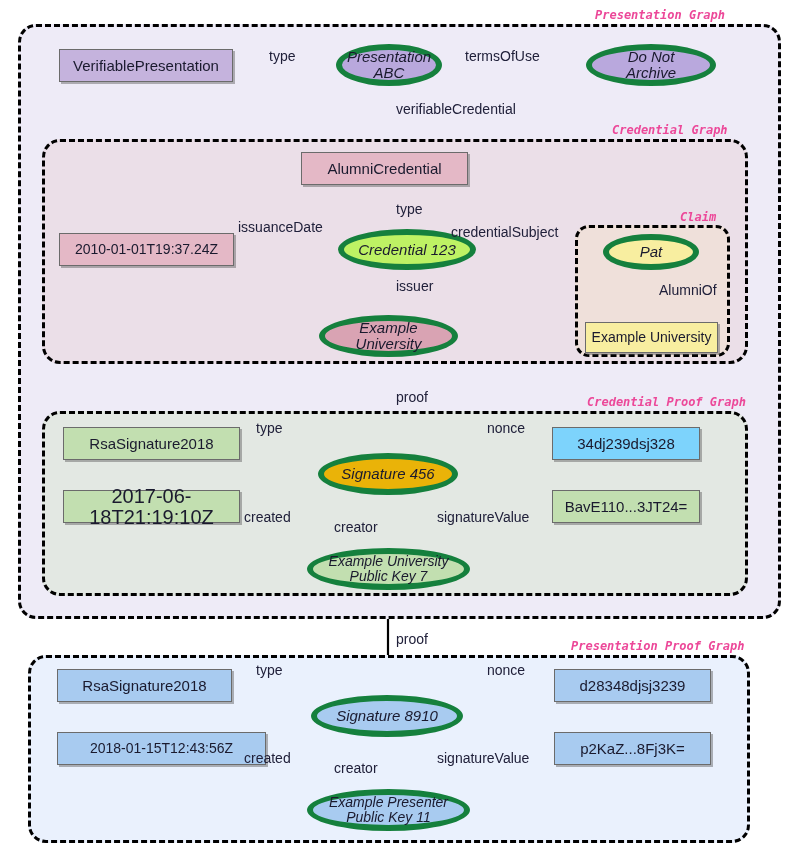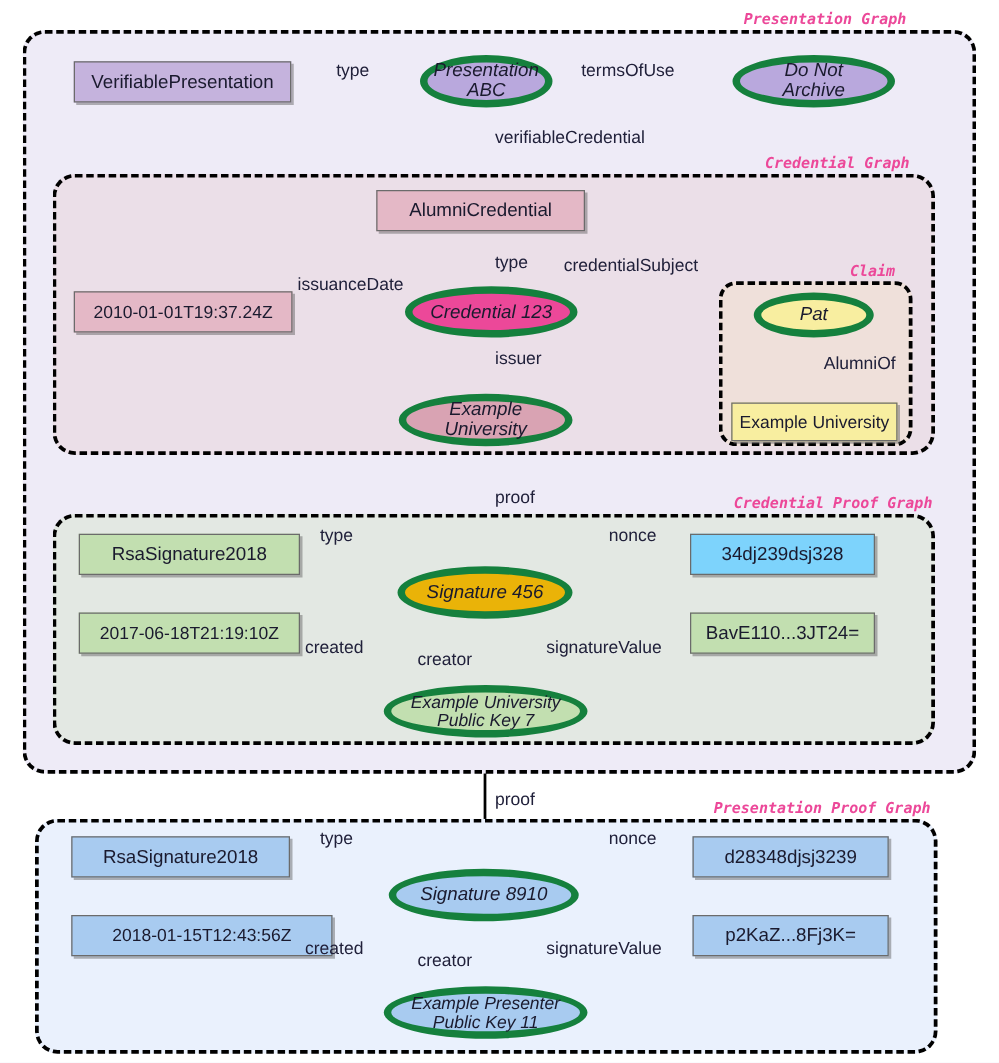--- a/index.html
+++ b/index.html
@@ -121,40 +121,40 @@
 Archive</div>
 
 <div class="edge-label" style="left:269px; top:48px;">type</div>
 <div class="edge-label" style="left:465px; top:48px;">termsOfUse</div>
 <div class="edge-label" style="left:396px; top:101px;">verifiableCredential</div>
 
 <div class="node rect" style="left:301px; top:152px; width:167px; height:33px; background:#e4b8c6;">AlumniCredential</div>
 
 <div class="node rect" style="left:59px; top:233px; width:175px; height:33px; background:#e4b8c6; font-size:14px;">2010-01-01T19:37.24Z</div>
 
-<div class="node ellipse" style="left:324px; top:229px; width:138px; height:41px; background:#ec4899;">Credential 123</div>
+<div class="node ellipse" style="left:338px; top:229px; width:138px; height:41px; background:#bef264;">Credential 123</div>
 
 <div class="node ellipse" style="left:319px; top:315px; width:139px; height:42px; background:#d9a3b3;">Example
 University</div>
 
 <div class="node ellipse" style="left:603px; top:234px; width:96px; height:36px; background:#f8eea0;">Pat</div>
 
 <div class="node rect" style="left:585px; top:322px; width:133px; height:31px; background:#f8eea0; font-size:14px;">Example University</div>
 
 <div class="edge-label" style="left:396px; top:201px;">type</div>
 <div class="edge-label" style="left:238px; top:219px;">issuanceDate</div>
-<div class="edge-label" style="left:451px; top:204px;text-align:right;">credentialSubject</div>
+<div class="edge-label" style="left:451px; top:224px;text-align:right;">credentialSubject</div>
 <div class="edge-label" style="left:396px; top:278px;">issuer</div>
 <div class="edge-label" style="left:659px; top:282px;">AlumniOf</div>
 
 <div class="edge-label" style="left:396px; top:389px;">proof</div>
 
 <div class="node rect" style="left:63px; top:427px; width:177px; height:33px; background:#c2dfb0;">RsaSignature2018</div>
 
-<div class="node rect" style="left:63px; top:490px; width:177px; height:33px; background:#c2dfb0; font-size:14px;">2017-06-18T21:19:10Z</div>
+<div class="node rect" style="left:63px; top:490px; width:177px; height:33px; background:#c2dfb0; font-size:20px;">2017-06-18T21:19:10Z</div>
 
 <div class="node ellipse" style="left:318px; top:453px; width:140px; height:42px; background:#eab308;">Signature 456</div>
 
 <div class="node rect" style="left:552px; top:427px; width:148px; height:33px; background:#7dd3fc;">34dj239dsj328</div>
 
 <div class="node rect" style="left:552px; top:490px; width:148px; height:33px; background:#c2dfb0;">BavE110...3JT24=</div>
 
 <div class="node ellipse" style="left:307px; top:548px; width:163px; height:42px; background:#c2dfb0; font-size:14px;">Example University
 Public Key 7</div>
 

